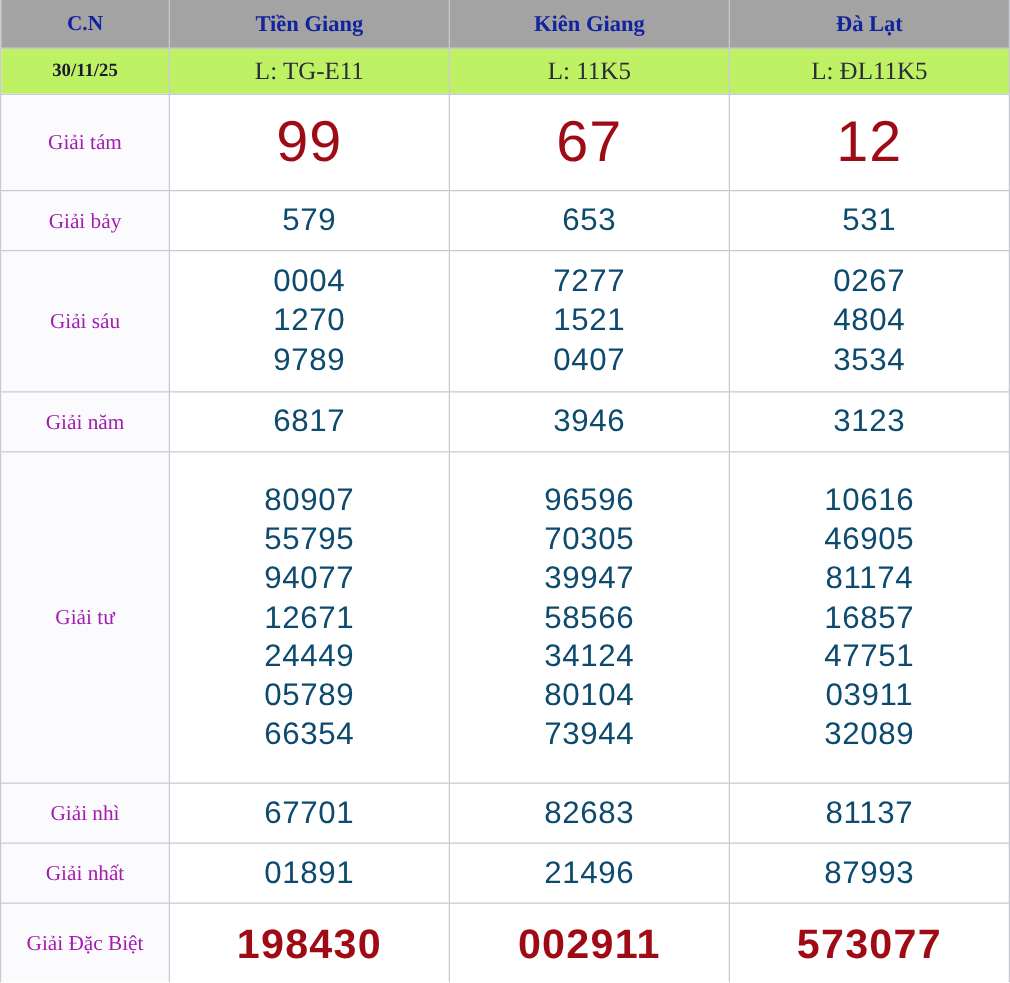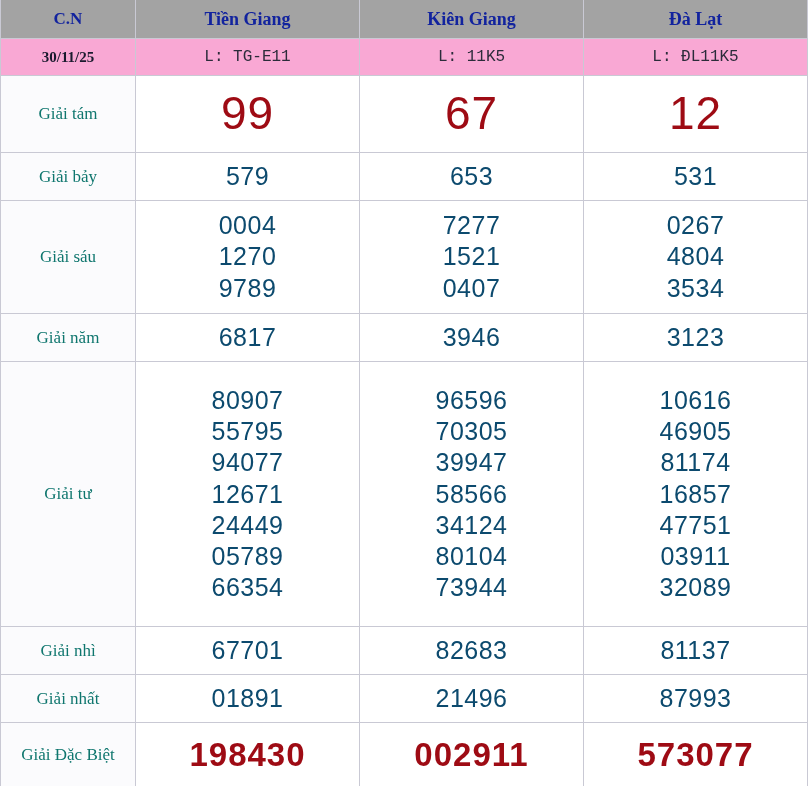--- a/index.html
+++ b/index.html
@@ -45,37 +45,37 @@
   .hdr-prov {
     color: #12239e;
     font-weight: bold;
     font-size: 18px;
     font-family: "Liberation Serif", serif;
   }
 
   
   .date-row td {
     height: 32px;
-    background: #f9a8d4;
+    background: #bef264;
   }
   .date-cell {
     color: #1a1a2e;
     font-weight: bold;
     font-size: 15px;
     font-family: "Liberation Serif", serif;
   }
   .code-cell {
     color: #2b2b3a;
-    font-size: 16px;
-    font-family: Liberation Mono, monospace;
+    font-size: 20px;
+    font-family: Liberation Serif, serif;
   }
 
   .row-label {
     font-size: 17px;
-    color: #0f766e;
+    color: #a21caf;
     font-family: "Liberation Serif", serif;
     background: #fbfbfd;
   }
   .row-label.bold {
     font-weight: bold;
   }
 
   .num {
     font-size: 25px;
     color: #0c4a6e;

